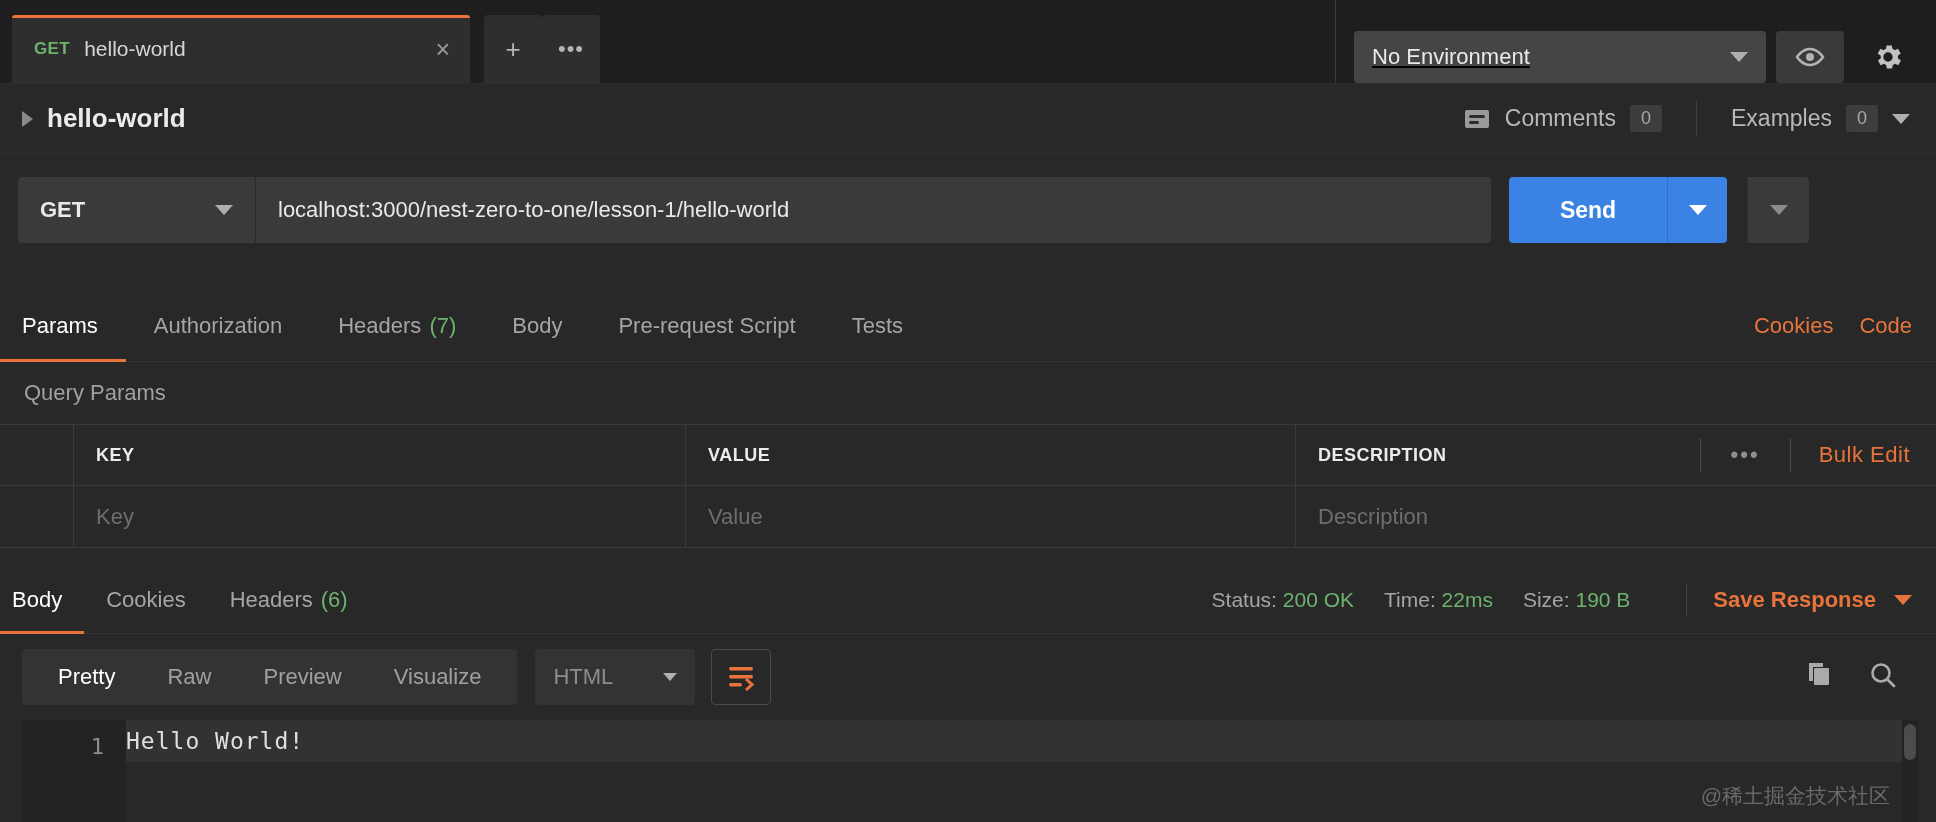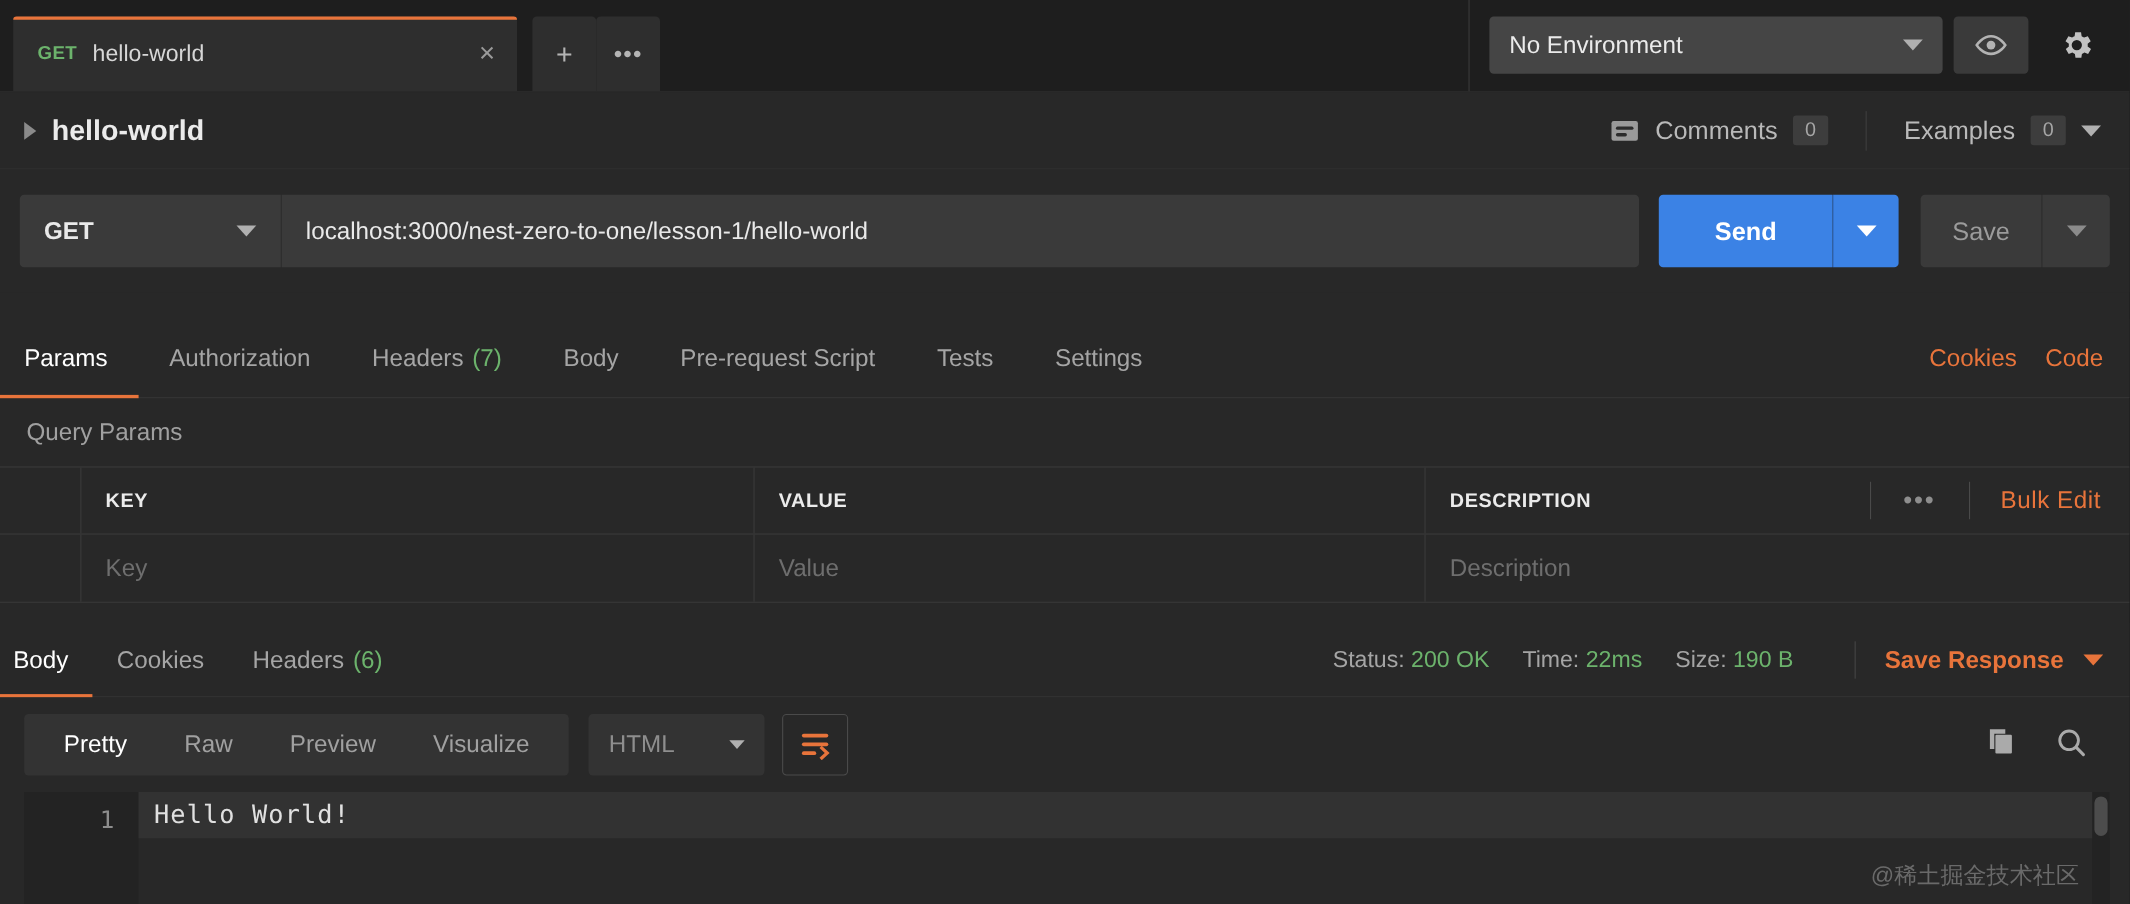--- a/index.html
+++ b/index.html
@@ -39,21 +39,21 @@
   .plustab, .dotstab {
     width: 58px; height: 68px; background: #2e2e2e;
     display: flex; align-items: center; justify-content: center;
     color: #b4b4b4; font-size: 26px; font-weight: 300;
   }
   .plustab { margin-left: 14px; border-radius: 4px 4px 0 0; }
   .dotstab { border-radius: 4px 4px 0 0; font-size: 22px; letter-spacing: 1px; }
   .tabspacer { flex: 1; height: 84px; border-right: 1px solid #3a3a3a; }
 
   .envzone {
-    display: flex; align-items: center; height: 84px; padding: 0 14px 0 18px; gap: 10px;
+    display: flex; align-items: flex-end; height: 84px; padding: 0 14px 0 18px; gap: 10px; text-decoration: underline;
   }
   .envselect {
     width: 412px; height: 52px; background: #454545; border-radius: 4px;
     display: flex; align-items: center; justify-content: space-between;
     padding: 0 18px; color: #eaeaea; font-size: 22px;
   }
   .caret { width: 0; height: 0; border-left: 9px solid transparent;
            border-right: 9px solid transparent; border-top: 10px solid #b0b0b0; }
   .caret.sm { border-left-width: 7px; border-right-width: 7px; border-top-width: 8px; }
   .iconbtn {
@@ -244,21 +244,20 @@
     color: #8d8d8d; font-size: 22px;
     font-family: "DejaVu Sans Mono", monospace;
   }
   .codearea {
     position: absolute; left: 126px; top: 0; right: 18px; height: 102px;
     background: #282828;
   }
   .codeline {
     position: absolute; left: 0; top: 0; height: 42px; width: 100%;
     background: #323232; display: flex; align-items: center;
-    padding-left: 14px;
   }
   .codetext {
     color: #e0e0e0; font-size: 23px;
     font-family: "DejaVu Sans Mono", monospace; letter-spacing: 1px;
   }
   .vscroll {
     position: absolute; right: 2px; top: 4px; width: 12px; height: 36px;
     background: #4c4c4c; border-radius: 6px;
   }
   .vtrack {
@@ -335,21 +334,20 @@
     <div class="urlbox">
       <span>localhost:3000/nest-zero-to-one/lesson-1/hello-world</span>
     </div>
     <div class="sendgrp">
       <div class="sendbtn">Send</div>
       <div class="sendcar">
         <span class="caret"></span>
       </div>
     </div>
     <div class="savegrp">
-      <div class="savebtn">Save</div>
       <div class="savecar">
         <span class="caret"></span>
       </div>
     </div>
   </div>
 
   <div class="reqtabs">
     <div class="rtab active">
       <span>Params</span>
     </div>
@@ -361,23 +359,20 @@
       <span class="cnt">(7)</span>
     </div>
     <div class="rtab">
       <span>Body</span>
     </div>
     <div class="rtab">
       <span>Pre-request Script</span>
     </div>
     <div class="rtab">
       <span>Tests</span>
-    </div>
-    <div class="rtab">
-      <span>Settings</span>
     </div>
     <div class="rtabs-right">
       <span class="orange">Cookies</span>
       <span class="orange">Code</span>
     </div>
   </div>
 
   <div class="qplabel">Query Params</div>
 
   <div class="thead">

